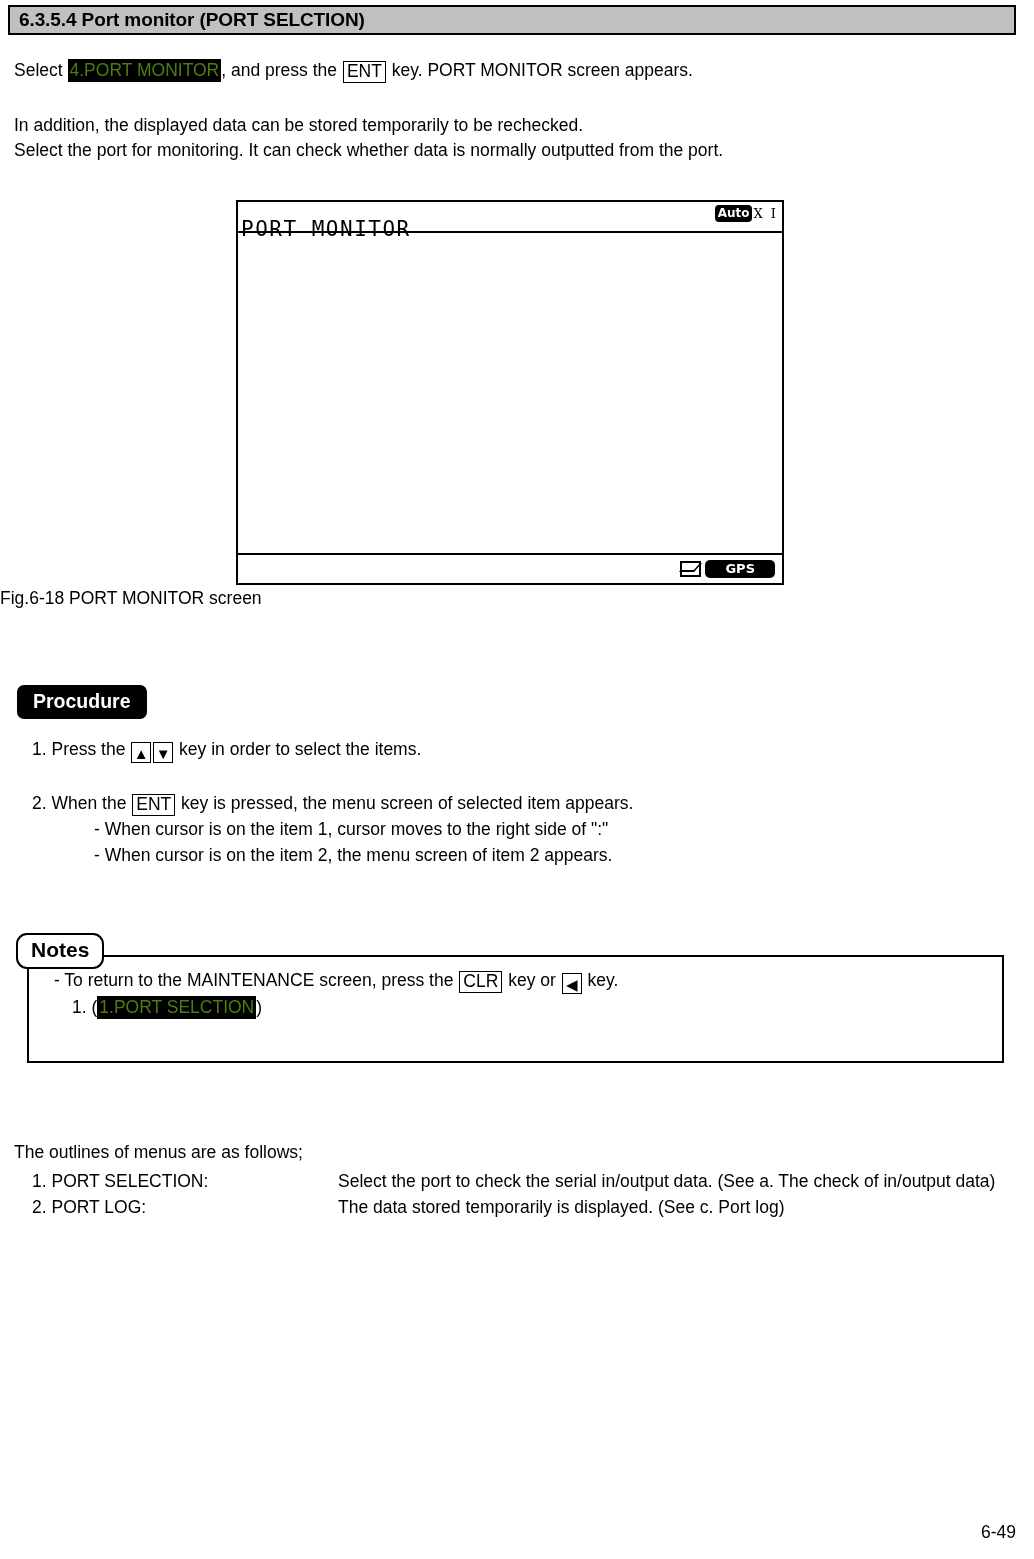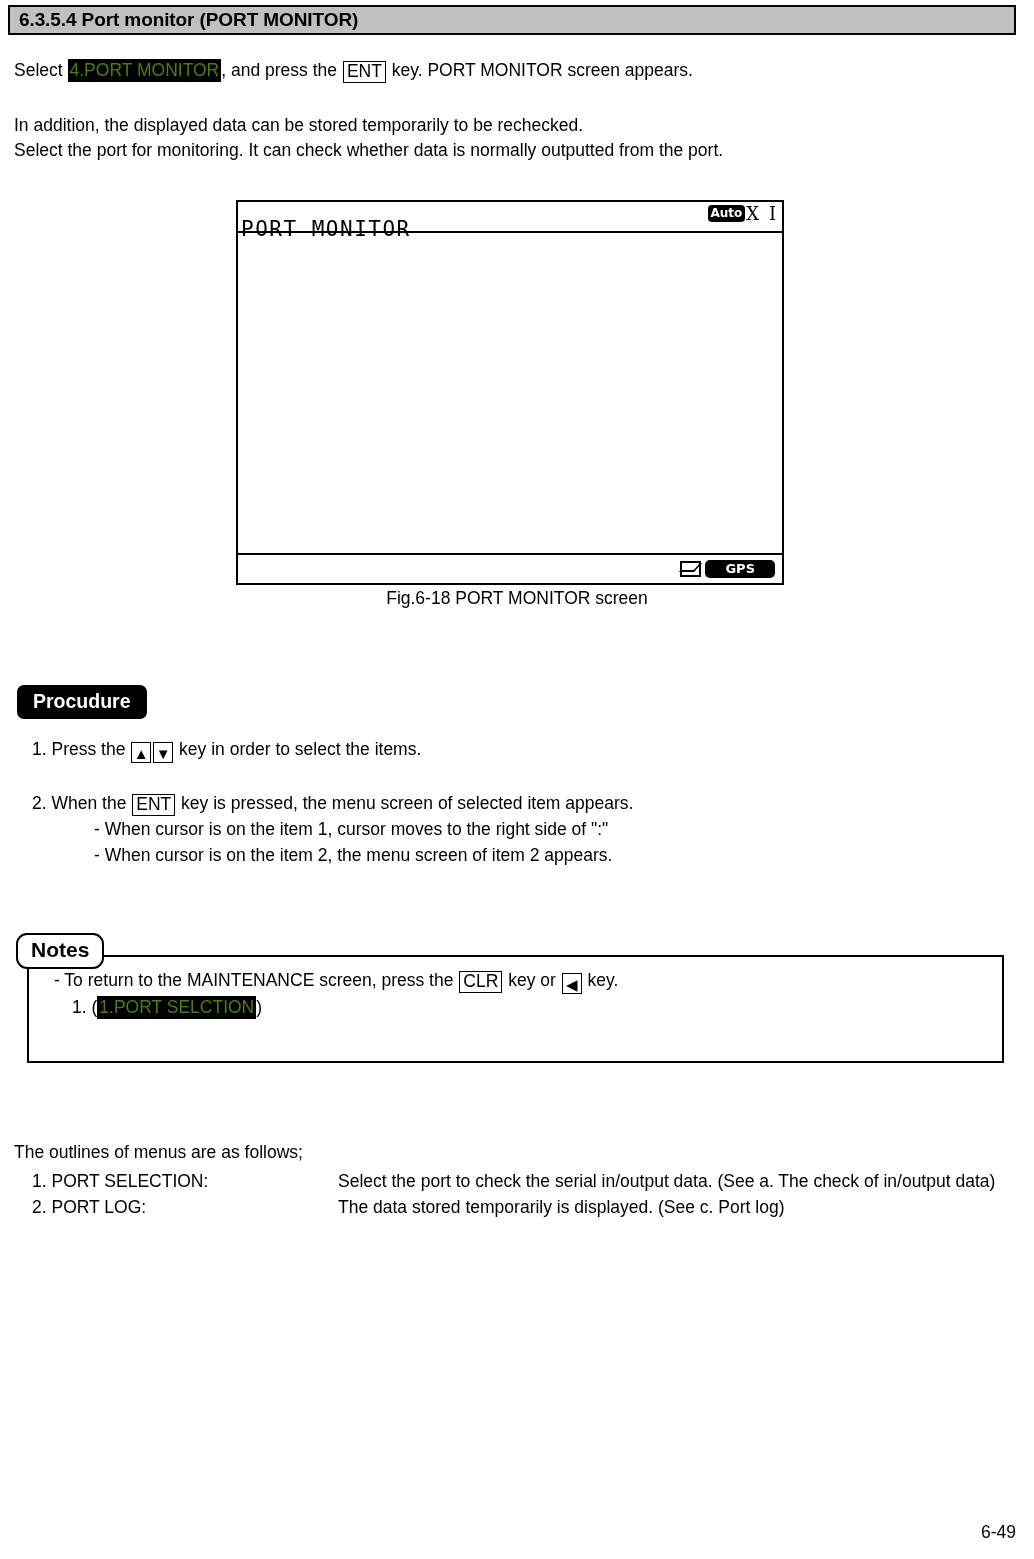--- a/index.html
+++ b/index.html
@@ -115,21 +115,21 @@
     font-family: "DejaVu Sans", sans-serif;
     font-size: 12px;
     font-weight: bold;
     line-height: 15px;
     padding: 1px 3px;
     border-radius: 4px;
     letter-spacing: 0px;
   }
   .xi-mark {
     font-family: "DejaVu Serif", serif;
-    font-size: 18px;
+    font-size: 13px;
     line-height: 17px;
     padding-left: 1px;
     letter-spacing: 2px;
   }
 
   .lcd-body {
     position: relative;
     height: 318px;
   }
   .lcd-line {
@@ -185,21 +185,21 @@
     line-height: 16px;
     padding: 1px 20px;
     border-radius: 5px;
   }
 
   .fig-caption {
     position: absolute;
     left: 0;
     top: 588px;
     width: 1034px;
-    text-align: center;
+    text-align: left;
     font-size: 17.5px;
   }
 
   
   .tag-procedure {
     position: absolute;
     left: 17px;
     top: 685px;
     background: #000000;
     color: #ffffff;
@@ -281,21 +281,21 @@
     position: absolute;
     right: 18px;
     bottom: 16px;
     font-size: 17.5px;
   }
 </style>
 </head>
 <body>
 
 <div class="section-header">
-  <span class="title">6.3.5.4 Port monitor (PORT MONITOR)</span>
+  <span class="title">6.3.5.4 Port monitor (PORT SELCTION)</span>
 </div>
 
 <div class="para p-intro"><span>Select </span><span class="hl">4.PORT MONITOR</span><span>, and press the </span><span class="keybox">ENT</span><span> key. PORT MONITOR screen appears.</span></div>
 
 <div class="para p-desc">
   <div>In addition, the displayed data can be stored temporarily to be rechecked.</div>
   <div>Select the port for monitoring. It can check whether data is normally outputted from the port.</div>
 </div>
 
 <div class="lcd">

